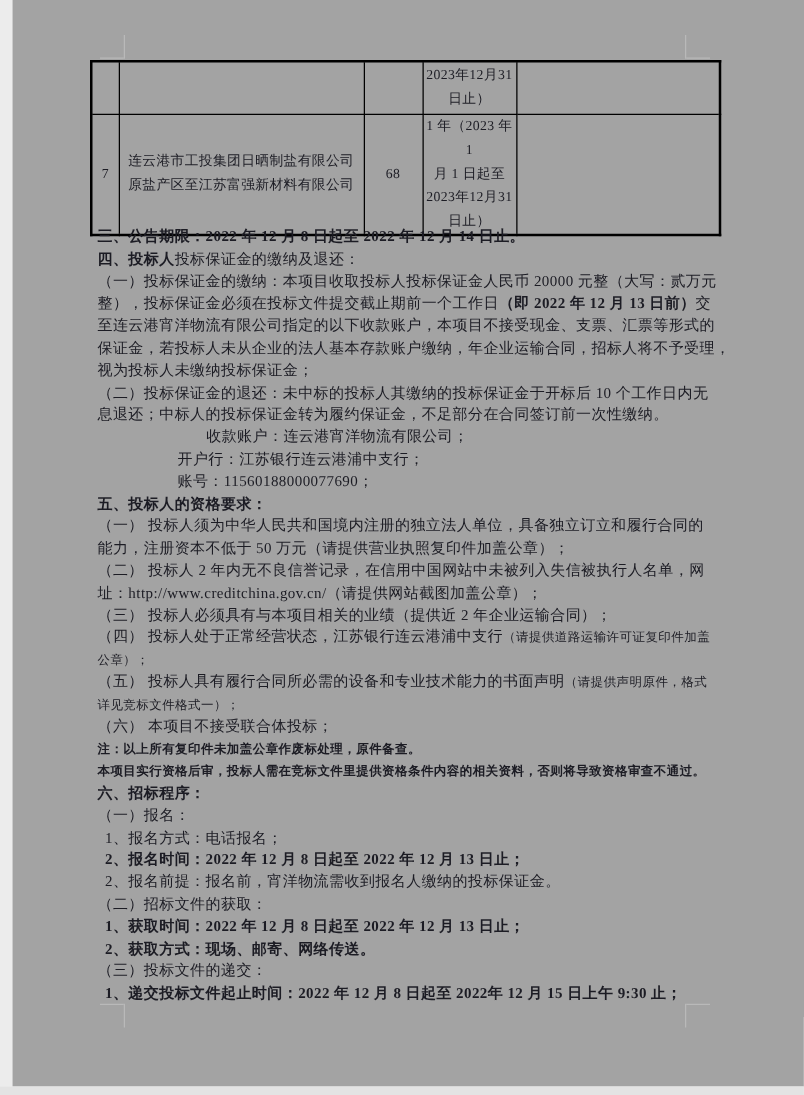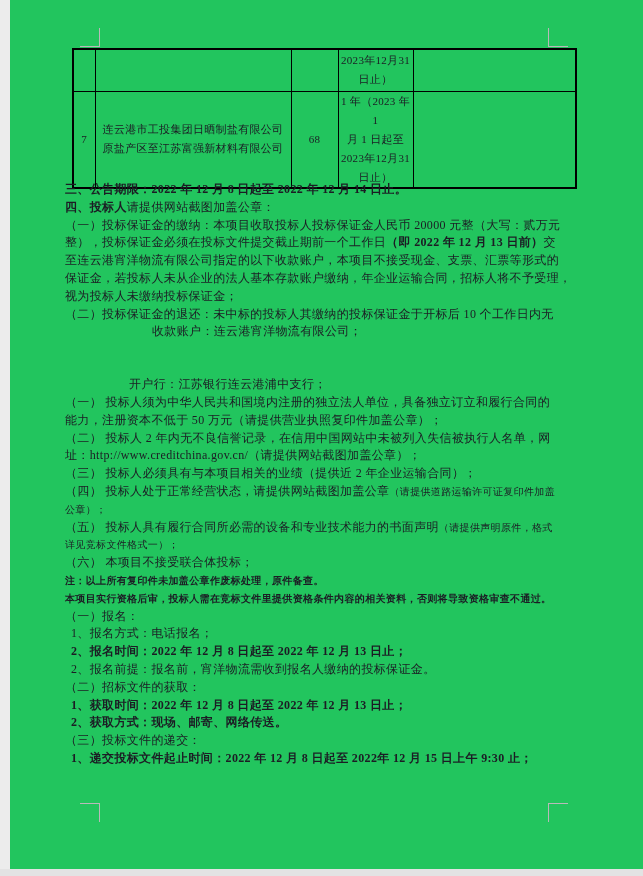--- a/index.html
+++ b/index.html
@@ -3,21 +3,21 @@
 <meta charset="utf-8">
 <style>
   html,body{margin:0;padding:0;}
   body{
     width:643px;height:876px;position:relative;overflow:hidden;
     background:#ffffff;
     font-family:"Liberation Serif","DejaVu Serif",serif;
   }
   .edge-left{position:absolute;left:0;top:0;width:10px;height:869px;background:#ececec;}
   .edge-bottom{position:absolute;left:0;top:869px;width:643px;height:7px;background:#e3e3e3;}
-  .page{position:absolute;left:10px;top:0;width:633px;height:869px;background:#22c55e;}
+  .page{position:absolute;left:10px;top:0;width:633px;height:869px;background:#a3a3a3;}
 
   
   .mark{position:absolute;background:#b9b9b9;}
 
   
   .doc-table{
     position:absolute;left:72px;top:48px;width:503px;
     border-collapse:collapse;table-layout:fixed;
     font-size:11px;color:#1c1c24;
   }
@@ -92,43 +92,47 @@
             <div>1 年（2023 年 1</div>
             <div>月 1 日起至</div>
             <div>2023年12月31</div>
             <div>日止）</div>
           </td>
           <td></td>
         </tr>
       </tbody>
   </table>
 
-  <div class="doc-body" style="left:55px;">
+  <div class="doc-body" style="left:68px;">
       <div class="line"><span class="seg-b">三、公告期限：2022 年 12 月 8 日起至 2022 年 12 月 14 日止。</span></div>
-      <div class="line"><span class="seg-b">四、投标人</span><span class="">请提供网站截图加盖公章：</span></div>
+      <div class="line"><span class="seg-b">四、投标人</span><span class="">投标保证金的缴纳及退还：</span></div>
       <div class="line"><span class="">（一）投标保证金的缴纳：本项目收取投标人投标保证金人民币 20000 元整（大写：贰万元</span></div>
       <div class="line"><span class="">整），投标保证金必须在投标文件提交截止期前一个工作日</span><span class="seg-b">（即 2022 年 12 月 13 日前）</span><span class="">交</span></div>
       <div class="line"><span class="">至连云港宵洋物流有限公司指定的以下收款账户，本项目不接受现金、支票、汇票等形式的</span></div>
       <div class="line"><span class="">保证金，若投标人未从企业的法人基本存款账户缴纳，年企业运输合同，招标人将不予受理，</span></div>
       <div class="line"><span class="">视为投标人未缴纳投标保证金；</span></div>
       <div class="line"><span class="">（二）投标保证金的退还：未中标的投标人其缴纳的投标保证金于开标后 10 个工作日内无</span></div>
+      <div class="line"><span class="">息退还；中标人的投标保证金转为履约保证金，不足部分在合同签订前一次性缴纳。</span></div>
       <div class="line" style="padding-left: 87px;"><span class="">收款账户：连云港宵洋物流有限公司；</span></div>
-      <div class="line" style="padding-left: 64px; margin-top: 35px;"><span class="">开户行：江苏银行连云港浦中支行；</span></div>
+      <div class="line" style="padding-left: 64px;"><span class="">开户行：江苏银行连云港浦中支行；</span></div>
+      <div class="line" style="padding-left: 64px;"><span class="">账号：11560188000077690；</span></div>
+      <div class="line"><span class="seg-b">五、投标人的资格要求：</span></div>
       <div class="line"><span class="">（一） 投标人须为中华人民共和国境内注册的独立法人单位，具备独立订立和履行合同的</span></div>
       <div class="line"><span class="">能力，注册资本不低于 50 万元（请提供营业执照复印件加盖公章）；</span></div>
       <div class="line"><span class="">（二） 投标人 2 年内无不良信誉记录，在信用中国网站中未被列入失信被执行人名单，网</span></div>
       <div class="line"><span class="">址：http://www.creditchina.gov.cn/（请提供网站截图加盖公章）；</span></div>
       <div class="line"><span class="">（三） 投标人必须具有与本项目相关的业绩（提供近 2 年企业运输合同）；</span></div>
-      <div class="line"><span class="">（四） 投标人处于正常经营状态，请提供网站截图加盖公章</span><span class="seg-s">（请提供道路运输许可证复印件加盖</span></div>
+      <div class="line"><span class="">（四） 投标人处于正常经营状态，江苏银行连云港浦中支行</span><span class="seg-s">（请提供道路运输许可证复印件加盖</span></div>
       <div class="line"><span class="seg-s">公章）；</span></div>
       <div class="line"><span class="">（五） 投标人具有履行合同所必需的设备和专业技术能力的书面声明</span><span class="seg-s">（请提供声明原件，格式</span></div>
       <div class="line"><span class="seg-s">详见竞标文件格式一）；</span></div>
       <div class="line"><span class="">（六） 本项目不接受联合体投标；</span></div>
       <div class="line"><span class="seg-b seg-s">注：以上所有复印件未加盖公章作废标处理，原件备查。</span></div>
       <div class="line"><span class="seg-b seg-s">本项目实行资格后审，投标人需在竞标文件里提供资格条件内容的相关资料，否则将导致资格审查不通过。</span></div>
+      <div class="line"><span class="seg-b">六、招标程序：</span></div>
       <div class="line"><span class="">（一）报名：</span></div>
       <div class="line" style="padding-left: 6px;"><span class="">1、报名方式：电话报名；</span></div>
       <div class="line" style="padding-left: 6px;"><span class="seg-b">2、报名时间：2022 年 12 月 8 日起至 2022 年 12 月 13 日止；</span></div>
       <div class="line" style="padding-left: 6px;"><span class="">2、报名前提：报名前，宵洋物流需收到报名人缴纳的投标保证金。</span></div>
       <div class="line"><span class="">（二）招标文件的获取：</span></div>
       <div class="line" style="padding-left: 6px;"><span class="seg-b">1、获取时间：2022 年 12 月 8 日起至 2022 年 12 月 13 日止；</span></div>
       <div class="line" style="padding-left: 6px; font-weight: bold;"><span class="">2、获取方式：现场、邮寄、网络传送。</span></div>
       <div class="line"><span class="">（三）投标文件的递交：</span></div>
       <div class="line" style="padding-left: 6px;"><span class="seg-b">1、递交投标文件起止时间：2022 年 12 月 8 日起至 2022年 12 月 15 日上午 9:30 止；</span></div>
     </div>

